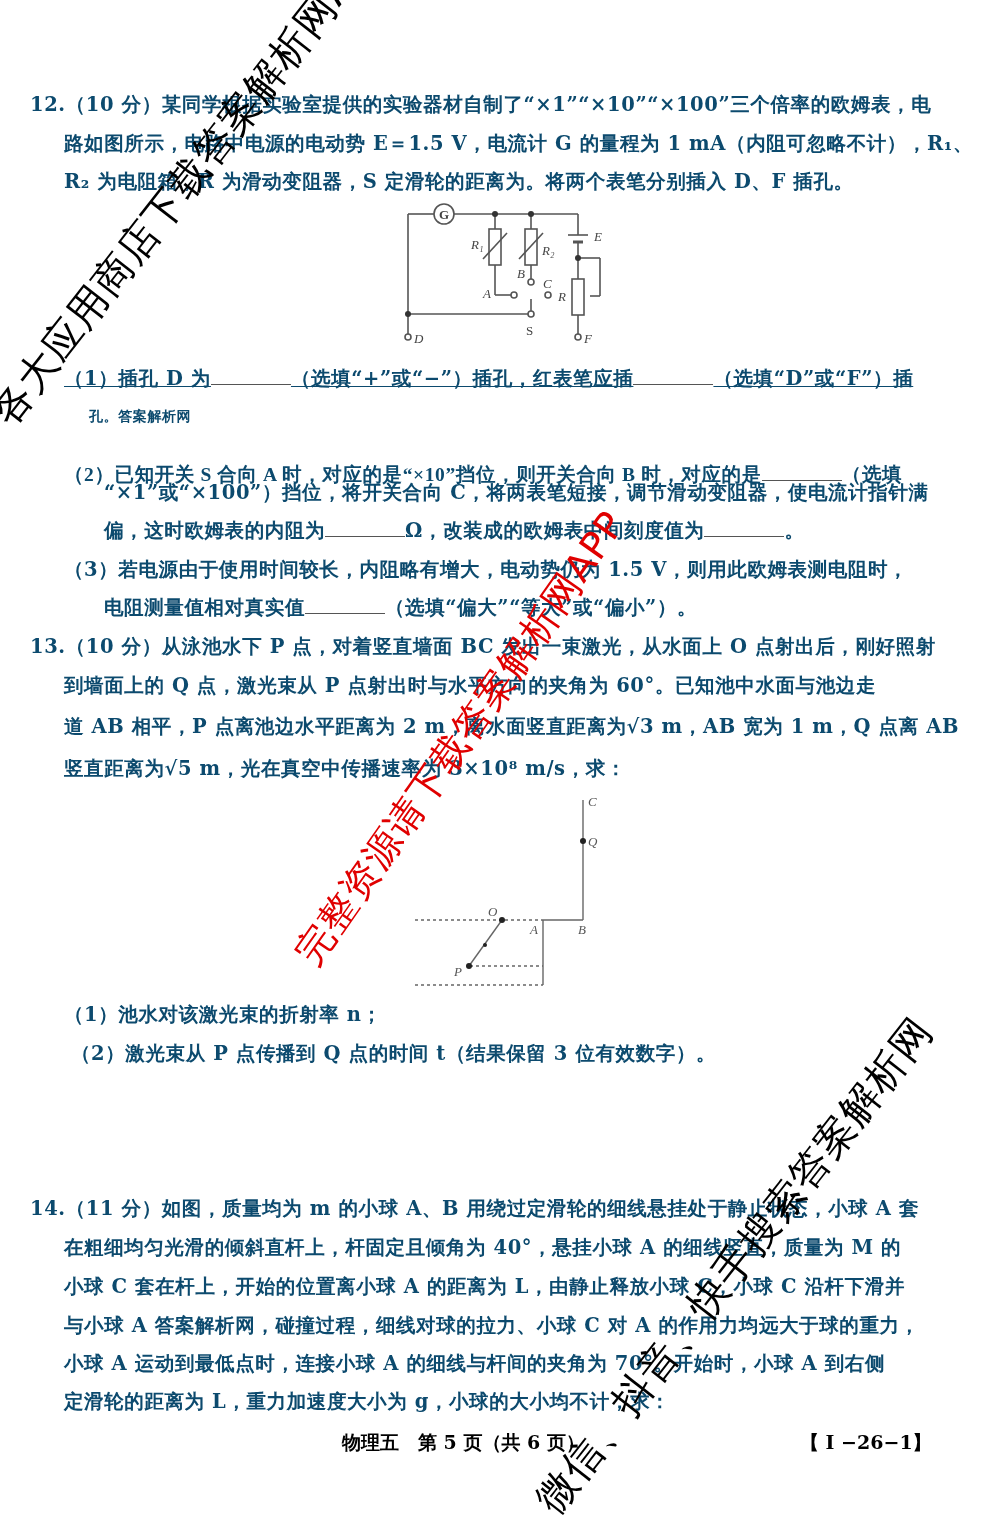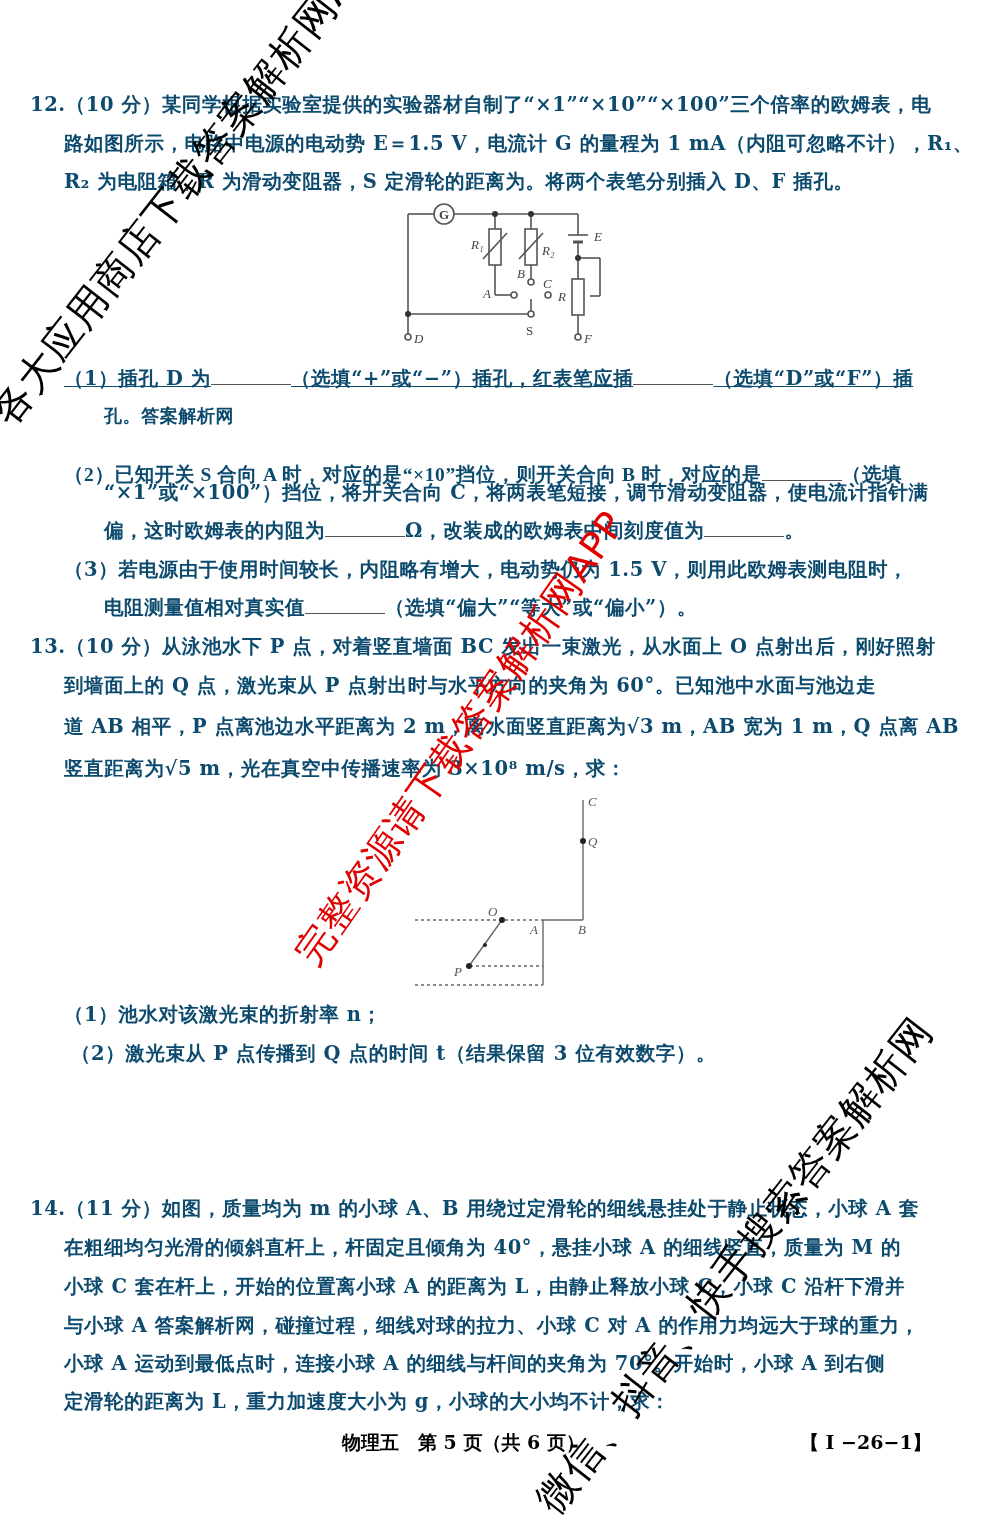--- a/index.html
+++ b/index.html
@@ -79,21 +79,21 @@
     <text x="163" y="93">C</text>
     <text x="146" y="140" font-style="normal">S</text>
     <text x="34" y="148">D</text>
     <text x="204" y="148">F</text>
   </g>
 </svg>
 
 <div class="line" style="left:64px; top:366px;text-decoration:underline;">
   <span>（1）插孔 D 为</span><span class="blank"></span><span>（选填“+”或“−”）插孔，红表笔应插</span><span class="blank"></span><span>（选填“D”或“F”）插</span>
 </div>
-<div class="line" style="left:104px; top:403px; font-size:18px;">孔。答案解析网</div>
+<div class="line" style="left:89px; top:403px; font-size:14px;">孔。答案解析网</div>
 
 <div class="line" style="left:64px; top:462px;font-family:Liberation Serif, serif;">
   <span>（2）已知开关 S 合向 A 时，对应的是“×10”挡位，则开关合向 B 时，对应的是</span><span class="blank"></span><span>（选填</span>
 </div>
 <div class="line" style="left:104px; top:480px;">“×1”或“×100”）挡位，将开关合向 C，将两表笔短接，调节滑动变阻器，使电流计指针满</div>
 <div class="line" style="left:104px; top:518px;">
   <span>偏，这时欧姆表的内阻为</span><span class="blank"></span><span>Ω，改装成的欧姆表中间刻度值为</span><span class="blank"></span><span>。</span>
 </div>
 
 <div class="line" style="left:64px; top:557px;">（3）若电源由于使用时间较长，内阻略有增大，电动势仍为 1.5 V，则用此欧姆表测电阻时，</div>

